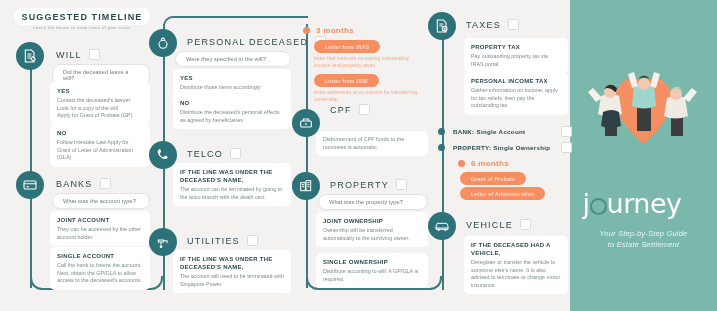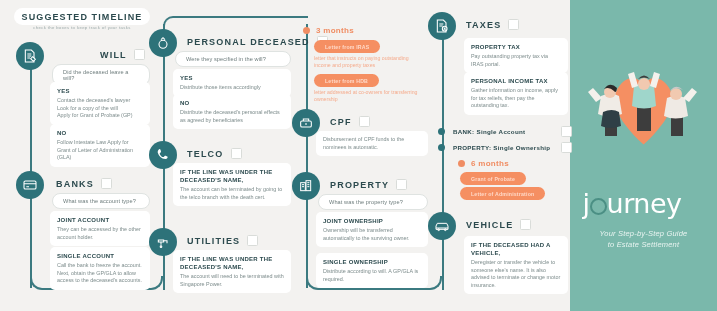--- a/index.html
+++ b/index.html
@@ -64,21 +64,21 @@
     background: #2d7279; display: flex; align-items: center;
     justify-content: center; z-index: 5;
   }
   .node svg { width: 16px; height: 16px; }
 
   
   .sec-head {
     position: absolute; display: flex; align-items: center; gap: 7px;
   }
   .sec-title {
-    font-size: 9px; font-weight: bold; letter-spacing: 1.2px; color: #2c4a4e;
+    font-size: 9px; font-weight: normal; letter-spacing: 1.2px; color: #2c4a4e;
   }
   .chk {
     width: 11px; height: 11px; background: #ffffff; border: 1px solid #d9dcd9;
     border-radius: 1.5px;
   }
 
   
   .q-pill {
     position: absolute; background: #ffffff; border: 1px solid #dfe3e1;
     border-radius: 9px; font-size: 5.6px; color: #6d7c7c;
@@ -185,21 +185,21 @@
 
   <div class="spine" style="left:442px; top:26px; height:264px;"></div>
 
   <div class="node" style="left:16px; top:42px;">
     <svg viewBox="0 0 24 24" fill="none" stroke="#ffffff" stroke-width="1.6">
       <path d="M5 3h9l4 4v14H5z"></path>
         <path d="M8 9h6M8 12h6M8 15h4"></path>
       <path d="M16 13l4 4-3 3-4-4z" fill="#2d7279"></path>
     </svg>
   </div>
-  <div class="sec-head" style="left:56px; top:49px;margin-left:44px;">
+  <div class="sec-head" style="left:56px; top:49px;">
     <span class="sec-title">WILL</span>
     <span class="chk"></span>
   </div>
   <div class="q-pill" style="left:52px; top:64px; width:98px;">Did the deceased leave a will?</div>
   <div class="card" style="left:50px; top:82px; width:100px;">
     <div class="h">YES</div>
     <div class="b" style="white-space:pre-line;">Contact the deceased's lawyer
 Look for a copy of the will
 Apply for Grant of Probate (GP)</div>
   </div>
@@ -289,21 +289,21 @@
   <div class="badge" style="left:314px; top:74px;">Letter from HDB</div>
   <div class="badge-note" style="left:314px; top:89px; width:112px;">letter addressed at co-owners for transferring ownership</div>
 
   <div class="node" style="left:292px; top:109px;">
     <svg viewBox="0 0 24 24" fill="none" stroke="#ffffff" stroke-width="1.6">
       <rect x="4" y="9" width="16" height="9" rx="2"></rect>
         <path d="M8 9V6h8v3"></path>
         <path d="M12 12v3"></path>
     </svg>
   </div>
-  <div class="sec-head" style="left:330px; top:116px;">
+  <div class="sec-head" style="left:330px; top:104px;">
     <span class="sec-title">CPF</span>
     <span class="chk"></span>
   </div>
   <div class="card" style="left:316px; top:131px; width:112px;">
     <div class="b">Disbursement of CPF funds to the nominees is automatic.</div>
   </div>
 
   <div class="node" style="left:292px; top:172px;">
     <svg viewBox="0 0 24 24" fill="none" stroke="#ffffff" stroke-width="1.5">
       <rect x="4" y="7" width="7" height="12"></rect>

